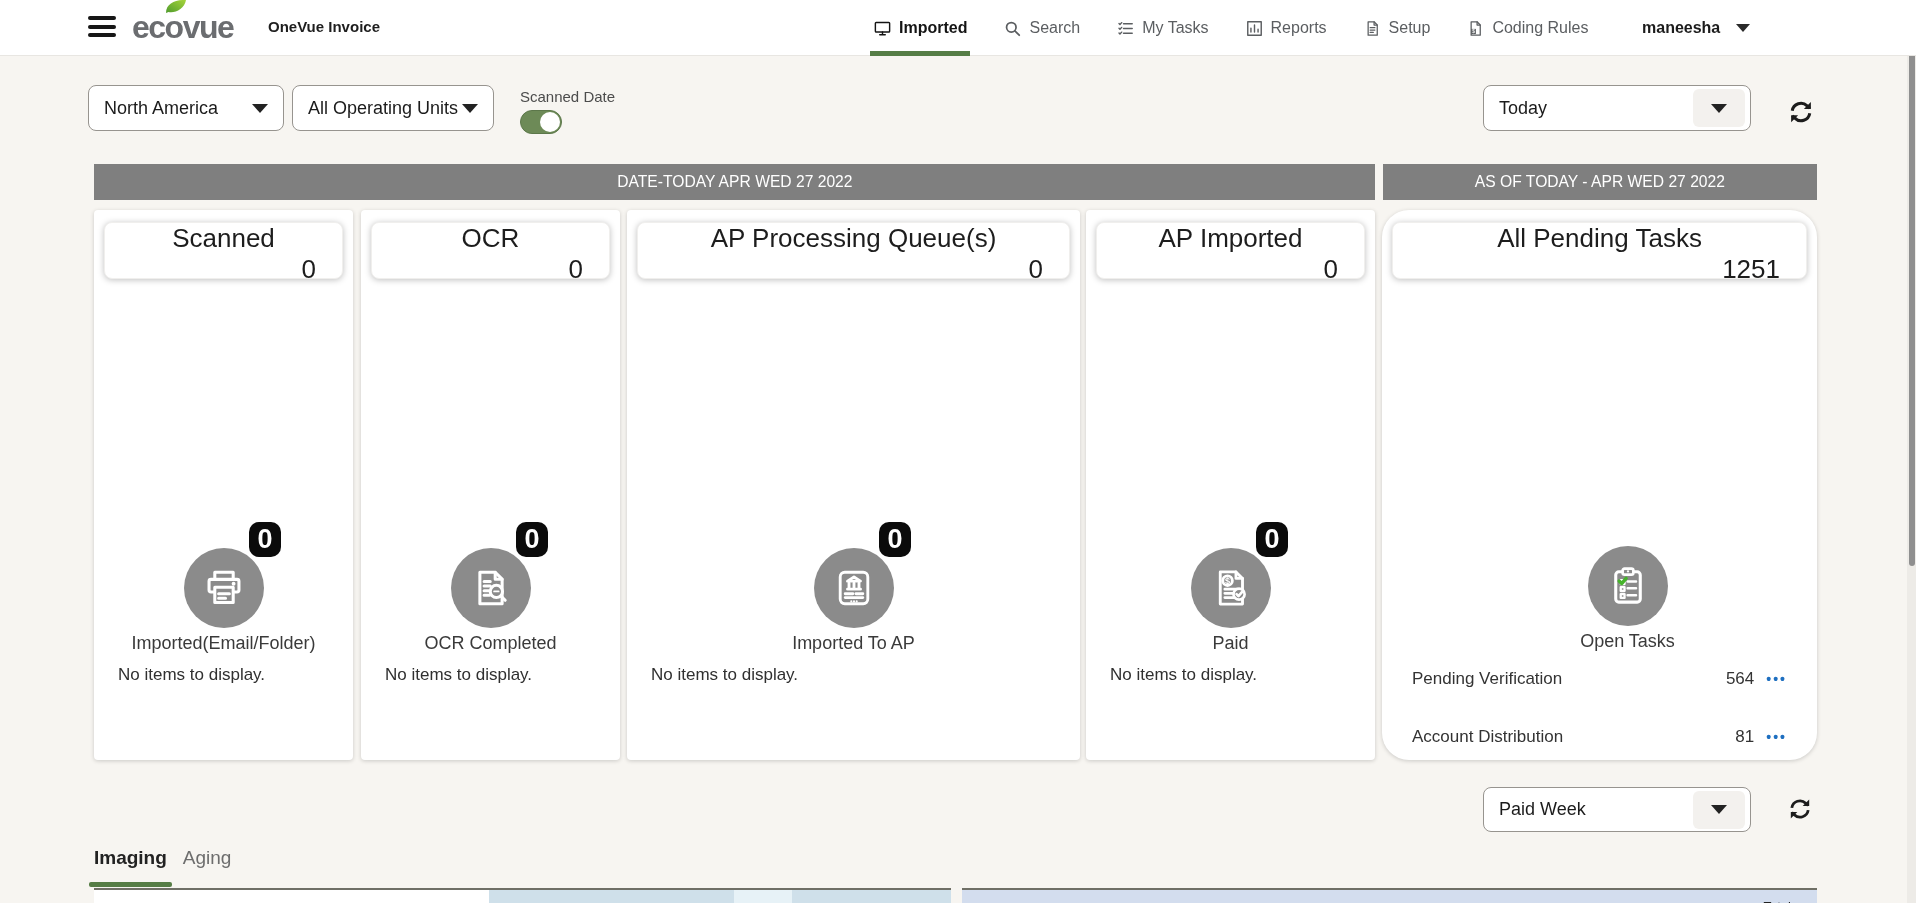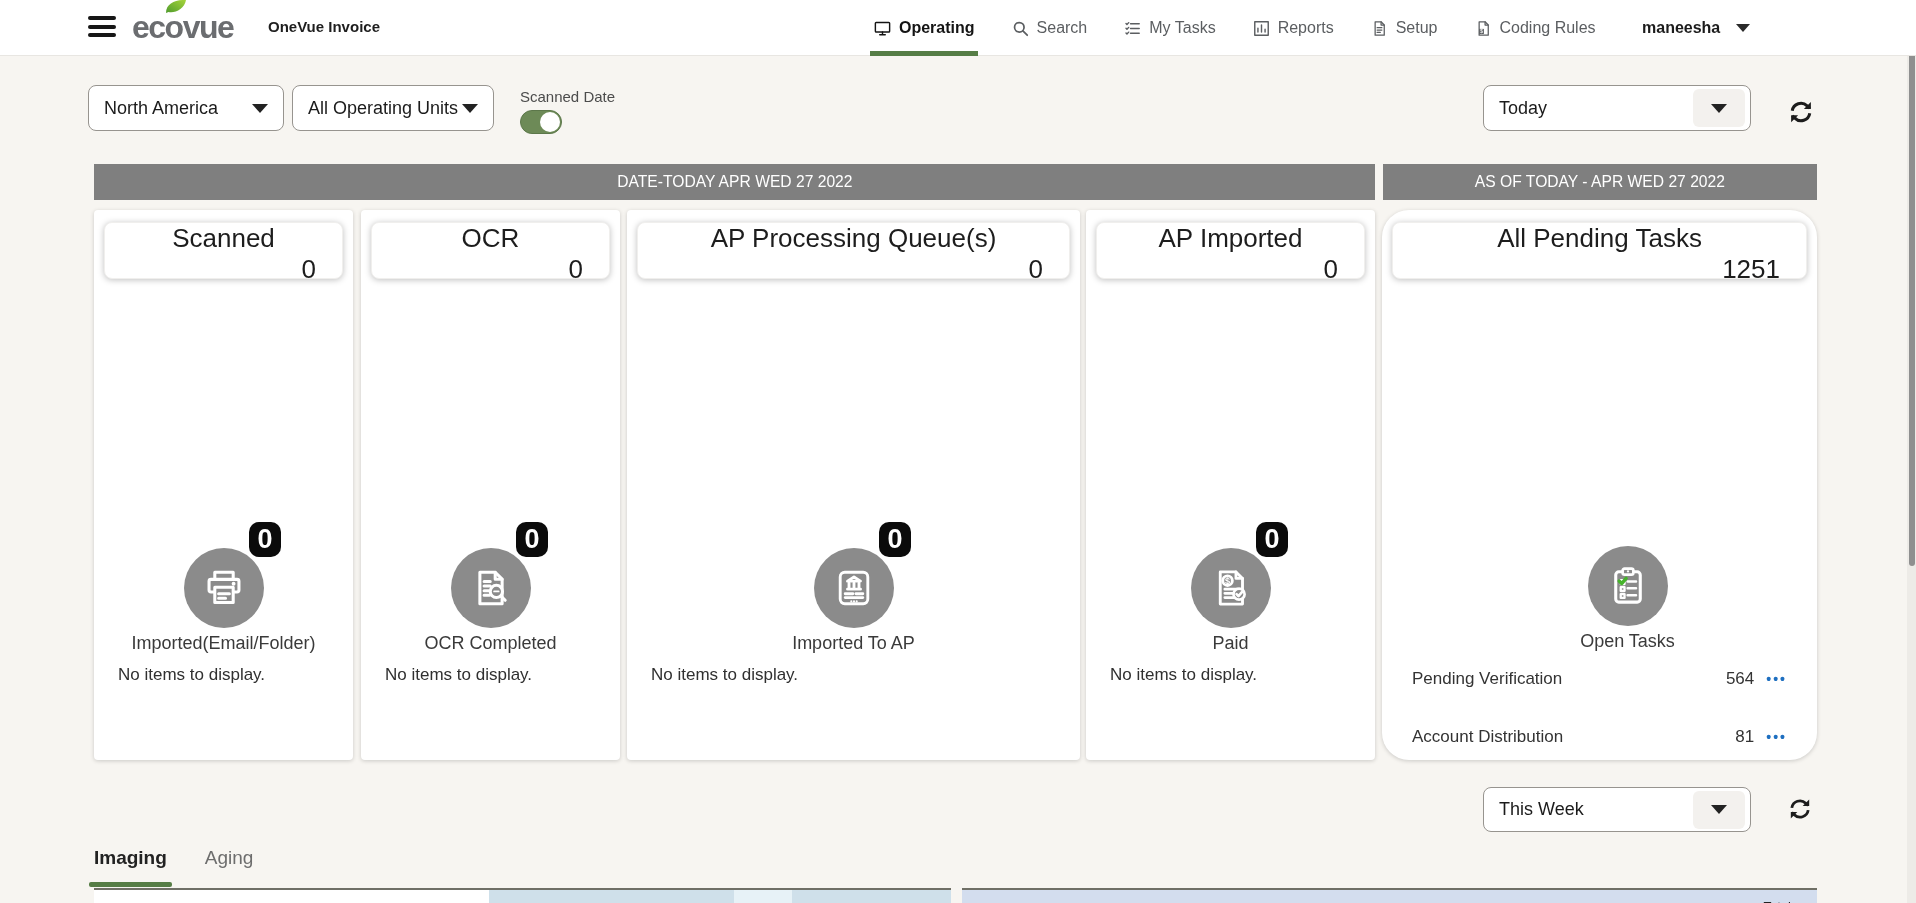--- a/index.html
+++ b/index.html
@@ -61,21 +61,21 @@
   .badge { position:absolute; top:-26px; right:-17px; background:#0b0b0b; color:#fff; font-size:27px; font-weight:bold; line-height:1; padding:4px 8px; border-radius:10px; }
   .icon-label { margin-top:5px; font-size:18px; color:#3a3a3a; }
   .empty-text { position:absolute; top:455px; left:24px; font-size:17px; color:#303030; }
   
   .task-list { position:absolute; top:440px; left:0; right:0; }
   .task-row { display:flex; align-items:center; height:58px; padding:0 30px; }
   .task-name { flex:1; font-size:17px; color:#333; }
   .task-value { font-size:17px; color:#333; margin-right:12px; }
   .task-dots { font-size:14px; font-weight:bold; color:#1e6fc0; letter-spacing:2px; cursor:pointer; }
   
-  .tabs { position:absolute; left:94px; top:847px; display:flex; gap:38px; height:40px; }
+  .tabs { position:absolute; left:94px; top:847px; display:flex; gap:16px; height:40px; }
   .tab { position:relative; font-size:19px; color:#6d6d6d; cursor:pointer; padding-bottom:16px; }
   .tab.active { color:#222; font-weight:bold; }
   .tab.active::after { content:""; position:absolute; left:-5px; right:-5px; bottom:0; height:5px; background:#567d46; border-radius:2px; }
   .panel { position:absolute; top:888px; height:15px; border-top:2px solid #6f6f66; background:#fff; overflow:hidden; }
   #panel-left { left:94px; width:857px; }
   #panel-right { left:962px; width:855px; background:#d3ddee; }
   .pl-blue { position:absolute; left:395px; right:0; top:0; bottom:0; background:#cfe0ea; }
   .pl-pale { position:absolute; left:640px; width:58px; top:0; bottom:0; background:#e7f2f7; }
   .clipped-label { position:absolute; right:26px; top:9px; font-size:13px; color:#222; }
   
@@ -106,21 +106,21 @@
           </svg></span><span>vue</span>
     </div>
     <div class="app-title">OneVue Invoice</div>
 
     <div class="nav">
       <div class="nav-item active">
         <svg class="nicon" viewBox="0 0 24 24">
             <rect x="3" y="4.5" width="18" height="12" rx="1"></rect>
             <path d="M8.5 20h7M12 16.5V20"></path>
           </svg>
-        <span>Operating</span>
+        <span>Imported</span>
       </div>
       <div class="nav-item">
         <svg class="nicon" viewBox="0 0 24 24" style="stroke-width:2.2">
             <circle cx="10.5" cy="10.5" r="6"></circle>
             <path d="M15 15l5.5 5.5"></path>
           </svg>
         <span>Search</span>
       </div>
       <div class="nav-item">
         <svg class="nicon" viewBox="0 0 24 24">
@@ -326,21 +326,21 @@
       <div class="task-row">
         <span class="task-name">Account Distribution</span>
         <span class="task-value">81</span>
         <span class="task-dots">•••</span>
       </div>
 
     </div>
   </div>
 
   <div class="select" id="sel-week">
-    <span>This Week</span>
+    <span>Paid Week</span>
     <span class="caret-box">
         <span class="sel-caret"></span>
       </span>
   </div>
   <div class="refresh-btn" id="refresh-bottom">
     <svg viewBox="0 0 24 24" width="28" height="28">
       <path d="M5 11a7 7 0 0 1 11.9-3.9L19 9" fill="none" stroke="#1c1c1c" stroke-width="2.4"></path>
       <path d="M19.9 3.9v5.6h-5.6z" fill="#1c1c1c"></path>
       <path d="M19 13a7 7 0 0 1-11.9 3.9L5 15" fill="none" stroke="#1c1c1c" stroke-width="2.4"></path>
       <path d="M4.1 20.1v-5.6h5.6z" fill="#1c1c1c"></path>

